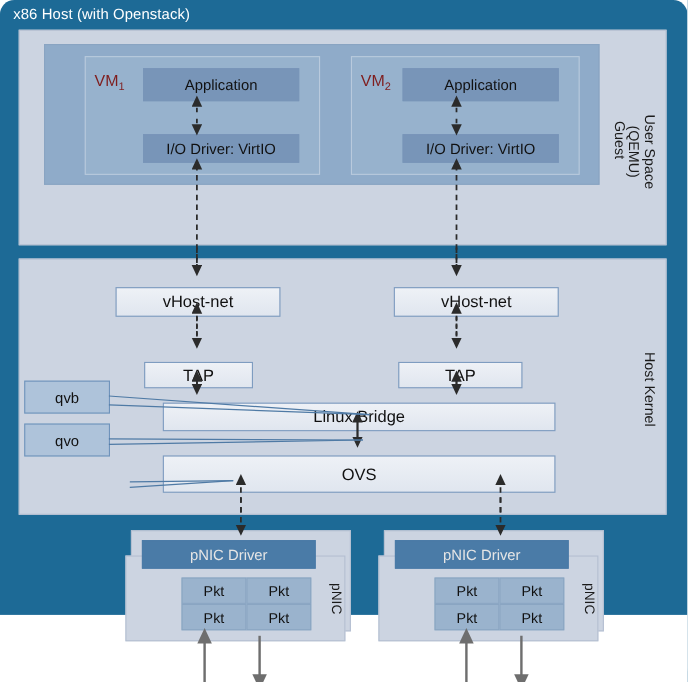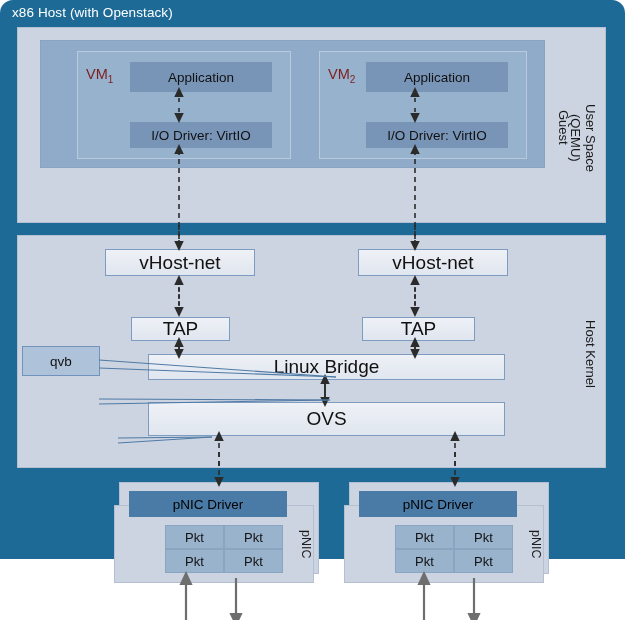--- a/index.html
+++ b/index.html
@@ -104,23 +104,24 @@
 
   
   .lbox{
     position:absolute;
     background:linear-gradient(180deg,#eef1f6 0%, #e0e6ef 100%);
     border:1px solid #7e9cc0;
     box-sizing:border-box;
     display:flex;
     align-items:center;
     justify-content:center;
-    font-size:19px;
+    font-size:15px;
     color:#111111;
     white-space:nowrap;
+    margin-top:12px;
   }
   .vhost-l{ left:87px; top:13px; width:150px; height:27px; }
   .vhost-r{ left:340px; top:13px; width:150px; height:27px; }
   .tap-l{   left:113px; top:81px; width:99px;  height:24px; }
   .tap-r{   left:344px; top:81px; width:113px; height:24px; }
   .bridge{  left:130px; top:118px; width:357px; height:26px; }
   .ovs{     left:130px; top:166px; width:357px; height:34px; }
 
   
   .callout{
@@ -153,21 +154,21 @@
 
   .pnic-driver{
     position:absolute;
     left:9px; top:8px;
     width:158px; height:26px;
     background:#4a7ba7;
     border:1px solid #4a7ba7;
     box-sizing:border-box;
     display:flex; align-items:center; justify-content:center;
     font-size:13.5px;
-    color:#000000;
+    color:#e5e5e5;
     white-space:nowrap;
   }
   .pkt-grid{
     position:absolute;
     left:45px; top:42px;
     width:118px; height:48px;
     display:grid;
     grid-template-columns:1fr 1fr;
     grid-template-rows:1fr 1fr;
   }
@@ -226,20 +227,21 @@
     <div class="lbox vhost-l">vHost-net</div>
     <div class="lbox vhost-r">vHost-net</div>
 
     <div class="lbox tap-l">TAP</div>
     <div class="lbox tap-r">TAP</div>
 
     <div class="lbox bridge">Linux Bridge</div>
     <div class="lbox ovs">OVS</div>
 
     <div class="callout c-qvb">qvb</div>
+    <div class="callout c-qvo">qvo</div>
   </div>
 
   <div class="pnic left">
     <div class="vlabel pnic">pNIC</div>
     <div class="pnic-driver">pNIC Driver</div>
     <div class="pkt-grid">
       <div class="pkt">Pkt</div>
       <div class="pkt">Pkt</div>
       <div class="pkt">Pkt</div>
       <div class="pkt">Pkt</div>

